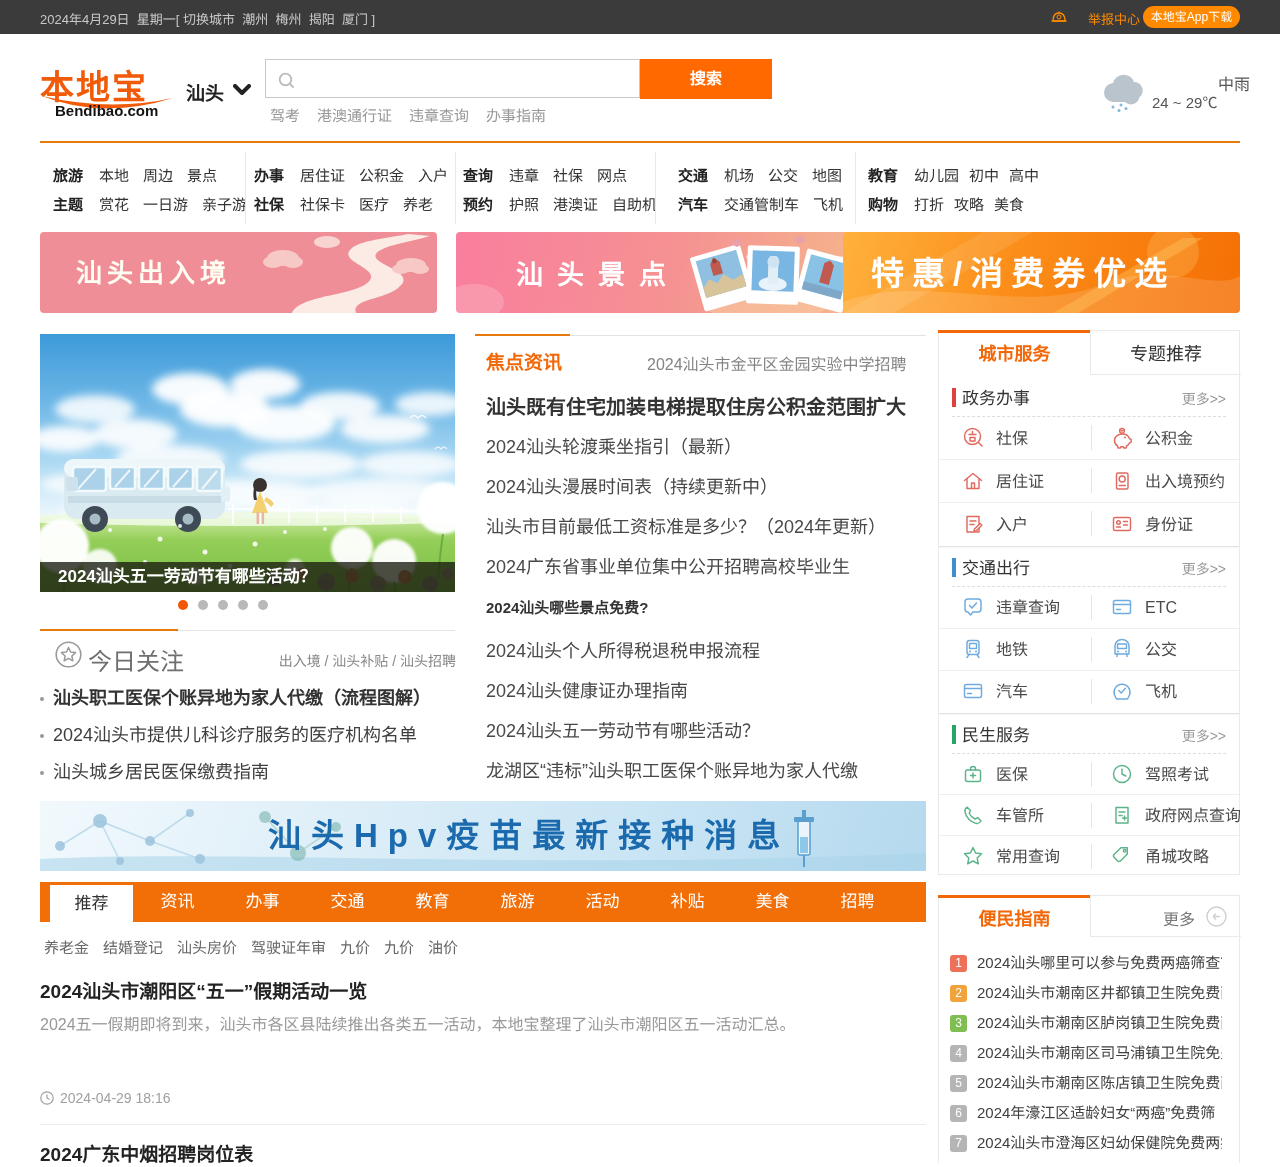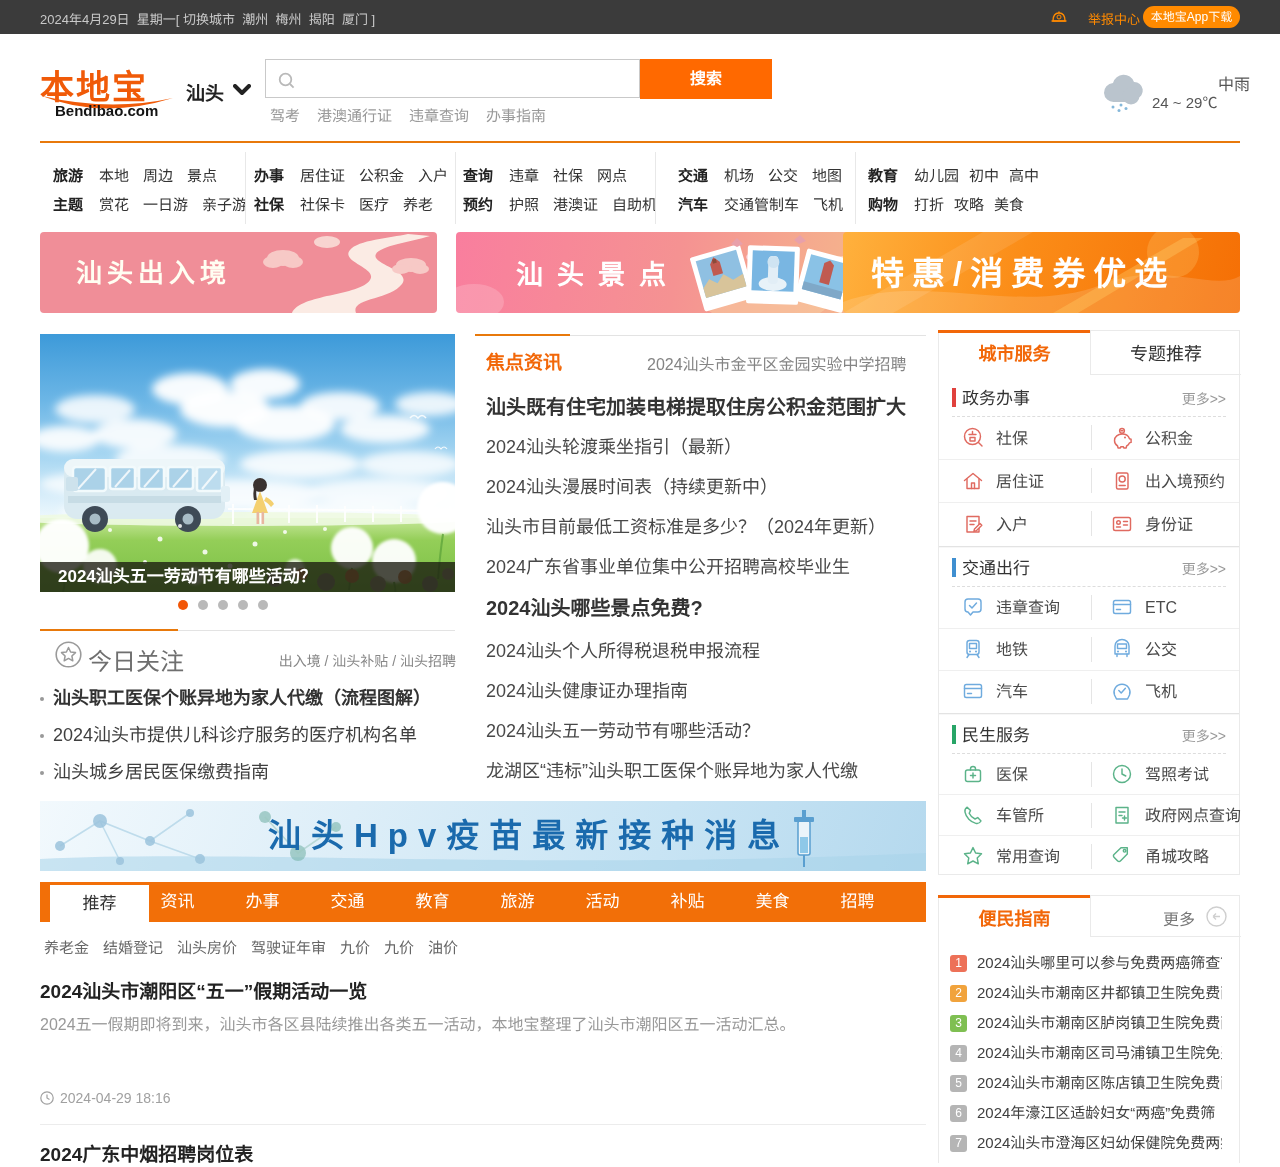--- a/index.html
+++ b/index.html
@@ -44,34 +44,34 @@
 .ldiv1{position:absolute;left:40px;top:629px;width:138px;height:2px;background:#e8790b;}
 .ldiv2{position:absolute;left:178px;top:630px;width:277px;height:1px;background:#e3e3e3;}
 
 .focus-border-o{position:absolute;left:475px;top:334px;width:95px;height:2px;background:#e8790b;}
 .focus-border-g{position:absolute;left:570px;top:335px;width:356px;height:1px;background:#e3e3e3;}
 .focus-tab{position:absolute;left:486px;top:347px;font-size:19px;font-weight:bold;color:#f26708;}
 .focus-right{position:absolute;left:647px;top:351px;font-size:16px;color:#848484;}
 .focus-list{position:absolute;left:486px;top:394px;width:440px;}
 .focus-list .h{font-size:20px;font-weight:bold;color:#333;height:33px;line-height:26px;white-space:nowrap;}
 .focus-list .i{font-size:18px;color:#484848;height:40px;line-height:40px;white-space:nowrap;}
-.focus-list .h2{font-size:20px;font-weight:bold;color:#333;height:44px;line-height:42px;white-space:nowrap;}
+.focus-list .h2{font-size:15px;font-weight:bold;color:#333;height:44px;line-height:42px;white-space:nowrap;}
 
 .today-ic{position:absolute;left:55px;top:641px;}
 .today-t{position:absolute;left:88px;top:642px;font-size:24px;color:#6f6f6f;}
 .today-r{position:absolute;right:824px;top:650px;font-size:14px;color:#888;}
 .today-list{position:absolute;left:40px;top:680px;width:415px;}
 .today-list .it{position:relative;height:37px;line-height:37px;font-size:18px;color:#3f3f3f;padding-left:13px;white-space:nowrap;}
 .today-list .it:before{content:"";position:absolute;left:0;top:17px;width:4px;height:4px;border-radius:50%;background:#999;}
 .today-list .it.b{font-weight:bold;color:#333;}
 
 .hpv{position:absolute;left:40px;top:801px;width:886px;height:70px;overflow:hidden;}
 
 .otabs{position:absolute;left:40px;top:882px;width:886px;height:40px;background:#f26f08;}
-.otabs .wt{position:absolute;left:10px;top:3px;width:99px;height:37px;background:#fff;color:#333;font-size:17px;text-align:center;line-height:37px;}
+.otabs .wt{position:absolute;left:10px;top:3px;width:83px;height:37px;background:#fff;color:#333;font-size:17px;text-align:center;line-height:37px;}
 .otabs .t{position:absolute;top:0;width:85px;height:40px;color:#fff;font-size:17px;text-align:center;line-height:40px;}
 .sublinks{position:absolute;left:44px;top:936px;font-size:15px;color:#666;}
 .sublinks span{margin-right:14px;}
 .art-t1{position:absolute;left:40px;top:976px;font-size:19px;font-weight:bold;color:#222;}
 .art-d1{position:absolute;left:40px;top:1011px;font-size:16px;color:#999;}
 .art-time{position:absolute;left:40px;top:1090px;font-size:14px;color:#a0a0a0;}
 .art-div{position:absolute;left:40px;top:1124px;width:886px;height:1px;background:#ececec;}
 .art-t2{position:absolute;left:40px;top:1139px;font-size:19px;font-weight:bold;color:#222;}
 
 .side1{position:absolute;left:938px;top:330px;width:302px;height:545px;border:1px solid #eaeaea;background:#fff;}

